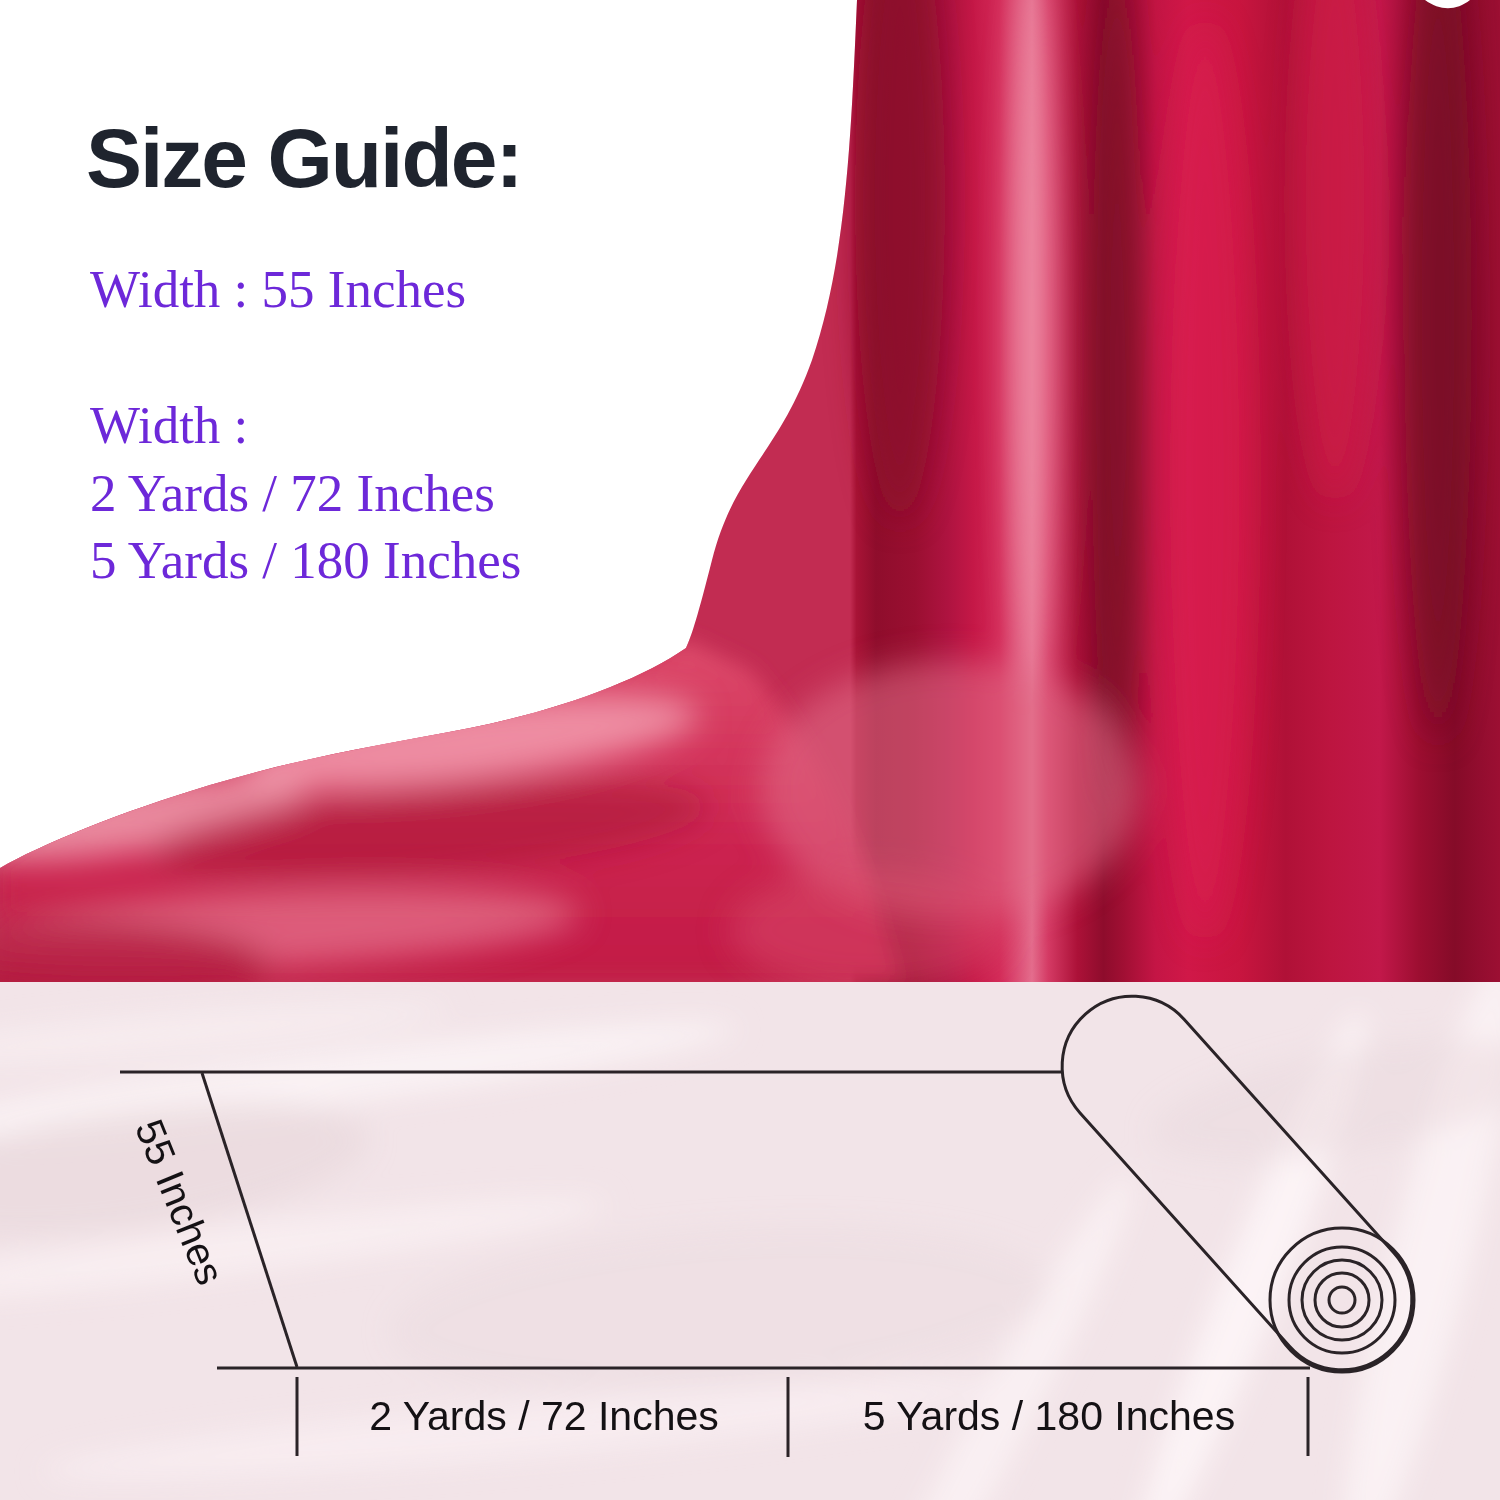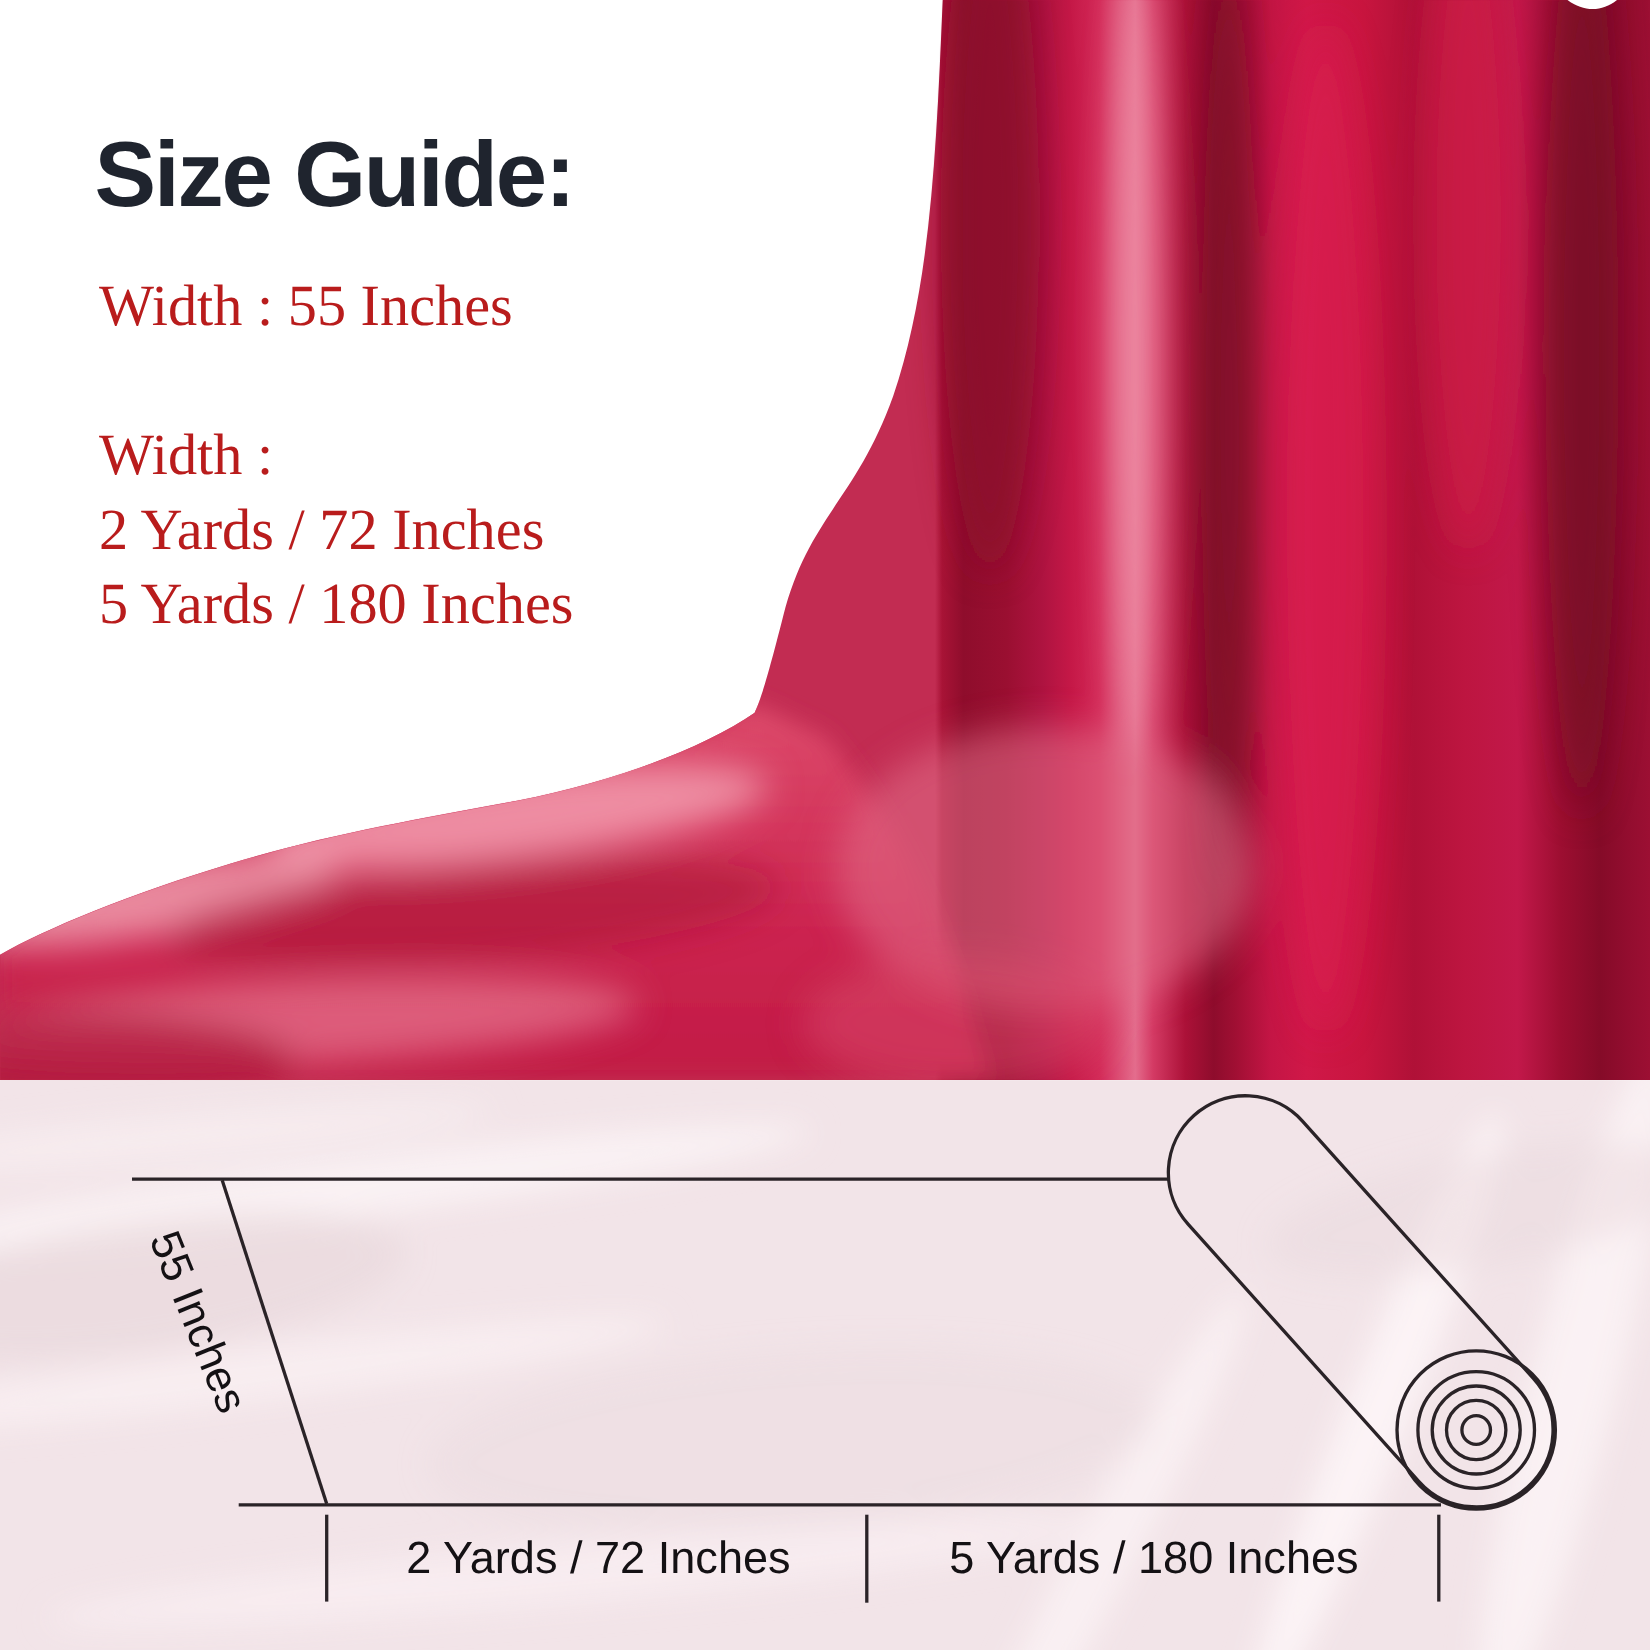--- a/index.html
+++ b/index.html
@@ -9,21 +9,21 @@
   }
   .abs{position:absolute;}
   #fabric-svg{left:0;top:0;}
   #band-svg{left:0;top:0;}
   .title{
     left:86px;top:116px;font-size:84px;font-weight:700;letter-spacing:-2px;
     color:#1f242e;line-height:1;white-space:nowrap;z-index:5;
   }
   .serif-line{
     font-family:"Liberation Serif","DejaVu Serif",serif;
-    font-size:53px;color:#b91c1c;line-height:1.15;white-space:nowrap;z-index:5;
+    font-size:53px;color:#6d28d9;line-height:1.15;white-space:nowrap;z-index:5;margin-top:11px;
   }
   .spec-width{left:90px;top:248px;}
   .spec-length-heading{left:90px;top:384px;}
   .spec-opt1{left:90px;top:452px;}
   .spec-opt2{left:90px;top:519px;}
   .seg-label{
     font-size:41px;color:#141114;text-align:center;line-height:1;
     white-space:nowrap;z-index:6;
   }
   .seg-label-1{left:300px;top:1396px;width:488px;}

